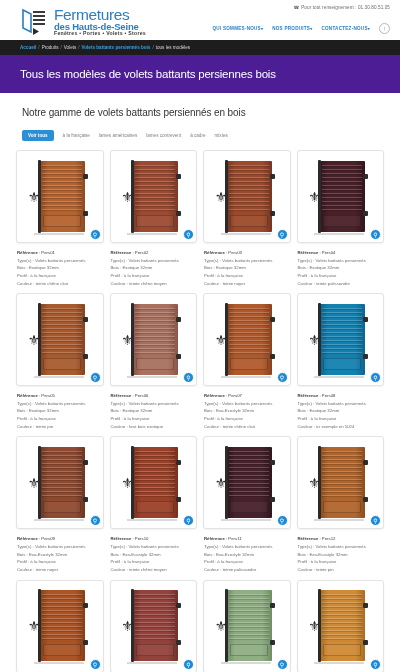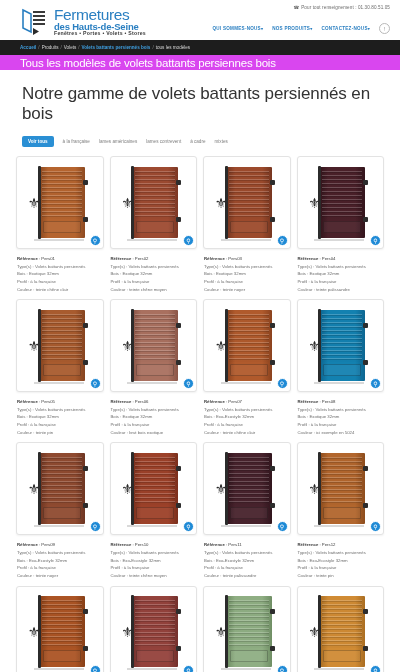--- a/index.html
+++ b/index.html
@@ -66,29 +66,29 @@
     display: flex; align-items: center; padding: 0 0 0 20px;
   }
   .crumbs { font-size: 4.6px; color: #cfcfcf; display: flex; gap: 2px; align-items: center; white-space: nowrap; }
   .crumbs .c-link { color: #3f9fe0; font-weight: bold; }
   .crumbs .c-sep { color: #8a8a8a; }
   .crumbs .c-plain { color: #d8d8d8; }
   .crumbs .c-cur { color: #d8d8d8; }
 
   
   .titlebar {
-    background: #d946ef; height: 15px;
+    background: #4c1d95; height: 38px;
     display: flex; align-items: center; padding-left: 20px;
   }
   .page-title { color: #ffffff; font-size: 11.5px; font-weight: 400; letter-spacing: -0.2px; }
 
   
   .content { padding: 0 16px; background: #fff; }
   .section-title {
-    font-size: 17px; color: #333; font-weight: 400;
+    font-size: 10px; color: #333; font-weight: 400;
     margin: 14px 0 0 6px; letter-spacing: -0.1px;
   }
 
   .filters { display: flex; align-items: center; gap: 9px; margin: 12px 0 0 6px; }
   .filter-tab {
     font-size: 4.6px; color: #808080; cursor: pointer; white-space: nowrap;
   }
   .filter-tab.active {
     background: #2a8fd4; color: #fff; font-weight: bold;
     padding: 3px 6px; border-radius: 2px;

